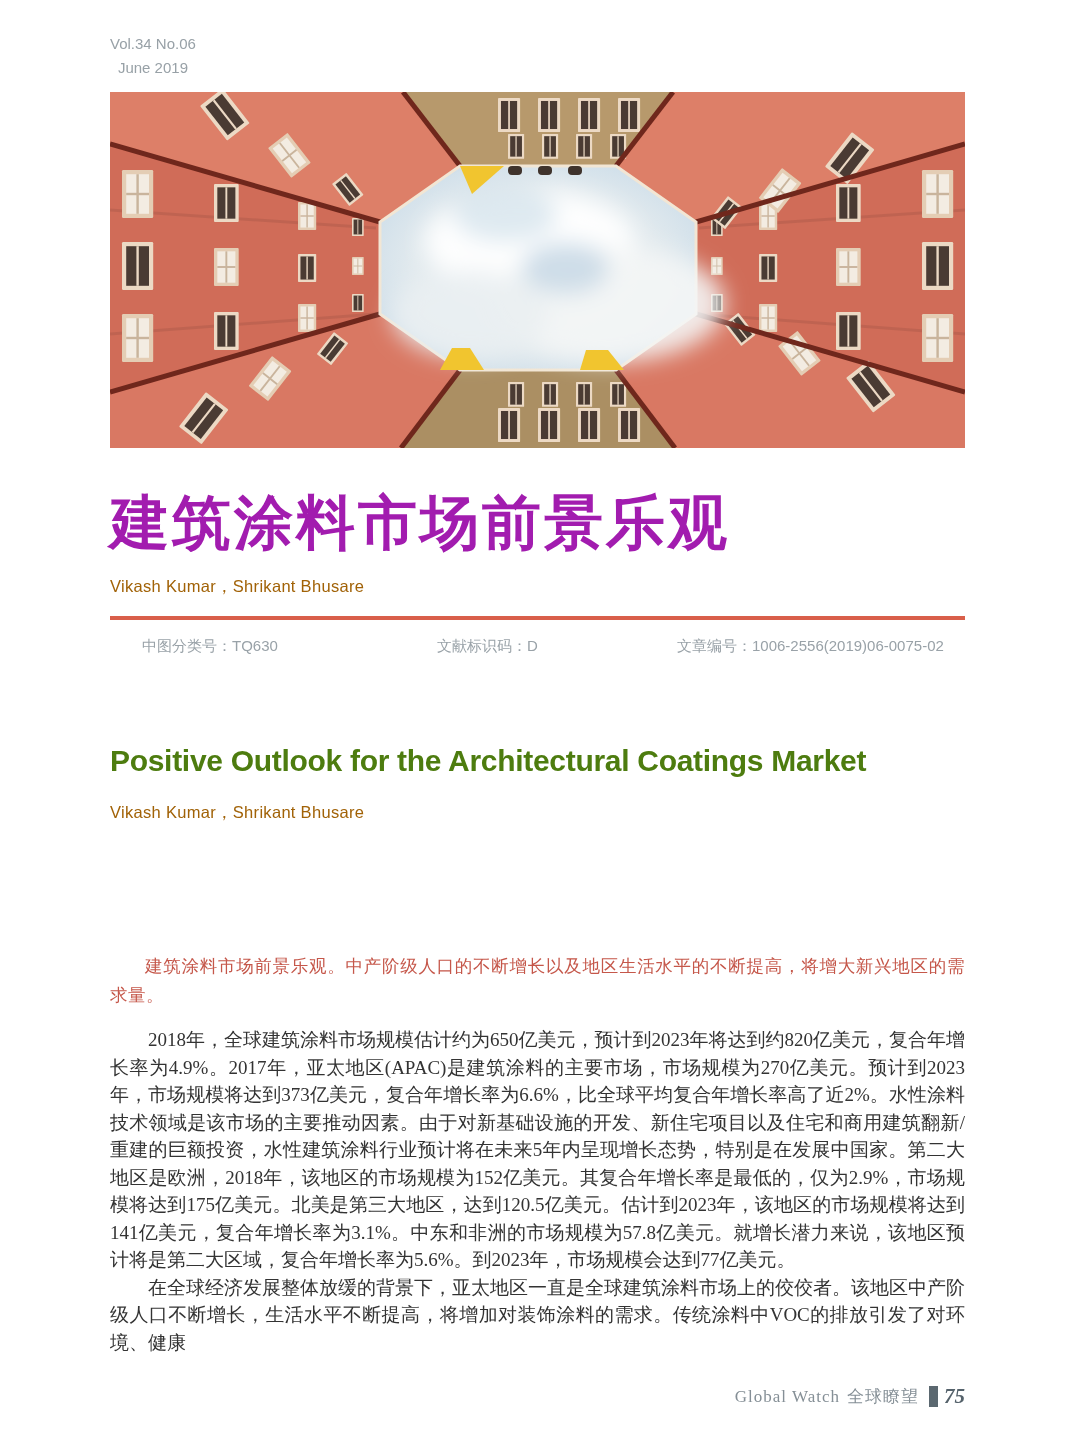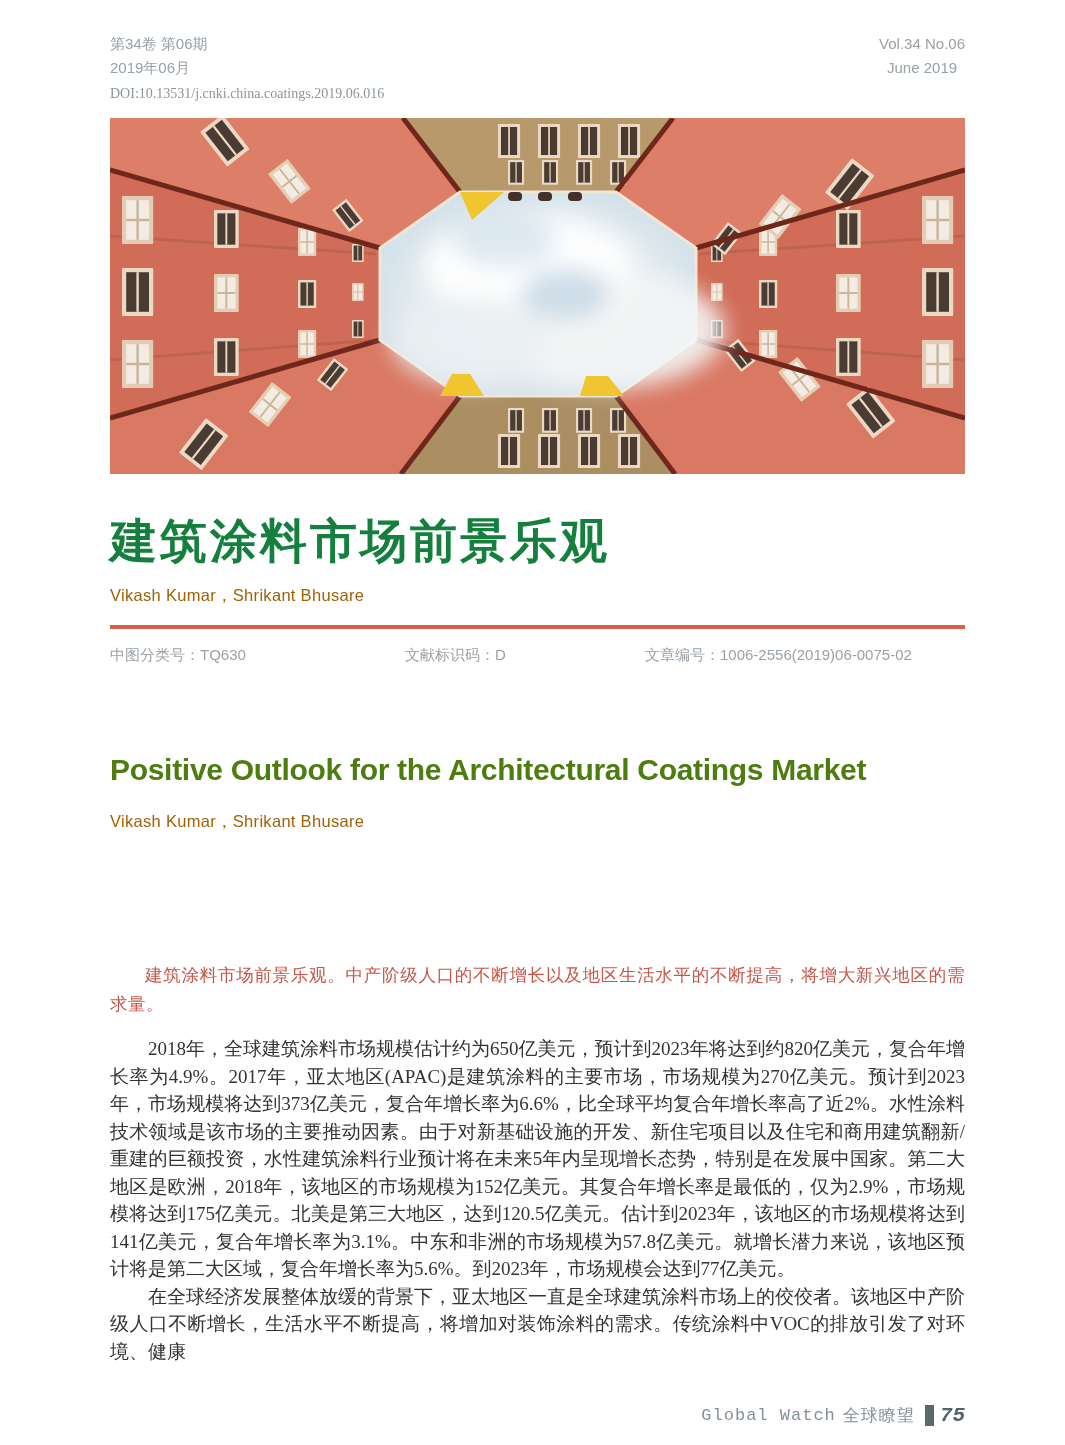--- a/index.html
+++ b/index.html
@@ -27,34 +27,34 @@
     font-family:"Liberation Serif", serif;
     color:#8b959b;font-size:14px;margin-top:2px;
   }
   
   .photo-wrap{margin-top:12px;width:855px;height:356px;}
   
   h1.cn-title{
     margin:36px 0 0 0;
     font-family:"Liberation Sans", sans-serif;
     font-weight:bold;
-    font-size:47px;letter-spacing:3px;
-    color:#15803d;
+    font-size:59px;letter-spacing:3px;
+    color:#a21caf;
   }
   .authors{
     margin-top:12px;
     font-family:"Liberation Sans", sans-serif;
     font-size:16.5px;color:#a16207;letter-spacing:.3px;
   }
   .red-rule{margin-top:18px;height:4px;background:#d95f4a;width:100%;}
   .meta-row{
     margin-top:17px;
     display:flex;
     font-family:"Liberation Sans", sans-serif;
-    font-size:15px;color:#99a2a8;
+    font-size:15px;color:#99a2a8;margin-left:32px;
   }
   .meta-row .m1{width:295px;}
   .meta-row .m2{width:240px;}
   .meta-row .m3{flex:1;}
   h2.en-title{
     margin:88px 0 0 0;
     font-family:"Liberation Sans", sans-serif;
     font-weight:bold;
     font-size:30px;letter-spacing:-0.3px;
     color:#4d7c0f;
@@ -76,39 +76,34 @@
   }
   .body-par.first{margin-top:16px;}
   h3.section-head{
     margin:20px 0 10px 0;
     font-family:"Liberation Sans", sans-serif;
     font-weight:bold;font-size:25px;letter-spacing:1px;
     color:#e14b38;
   }
   
   .pfooter{
-    position:absolute;right:100px;bottom:18px;
+    position:absolute;right:100px;bottom:36px;
     display:flex;align-items:center;
-    font-family:Liberation Mono, monospace;
+    font-family:Liberation Serif, serif;
     color:#858f96;font-size:17px;letter-spacing:1px;
   }
   .pfooter .bar{width:9px;height:21px;background:#5b6870;margin:0 6px 0 10px;}
   .pfooter .pageno{font-style:italic;font-weight:bold;font-size:21px;color:#55626b;letter-spacing:0;}
 </style>
 </head>
 <body>
 
 <div class="page">
 
   <div class="jheader">
-    <div class="col-left">
-      <div>第34卷  第06期</div>
-      <div>2019年06月</div>
-      <div class="doi-line">DOI:10.13531/j.cnki.china.coatings.2019.06.016</div>
-    </div>
     <div class="col-right">
       <div>Vol.34  No.06</div>
       <div>June 2019</div>
     </div>
   </div>
 
   <div class="photo-wrap">
   <svg width="855" height="356" viewBox="0 0 855 356" xmlns="http://www.w3.org/2000/svg">
     <defs>
       <radialGradient id="sky" cx="50%" cy="50%" r="65%">

